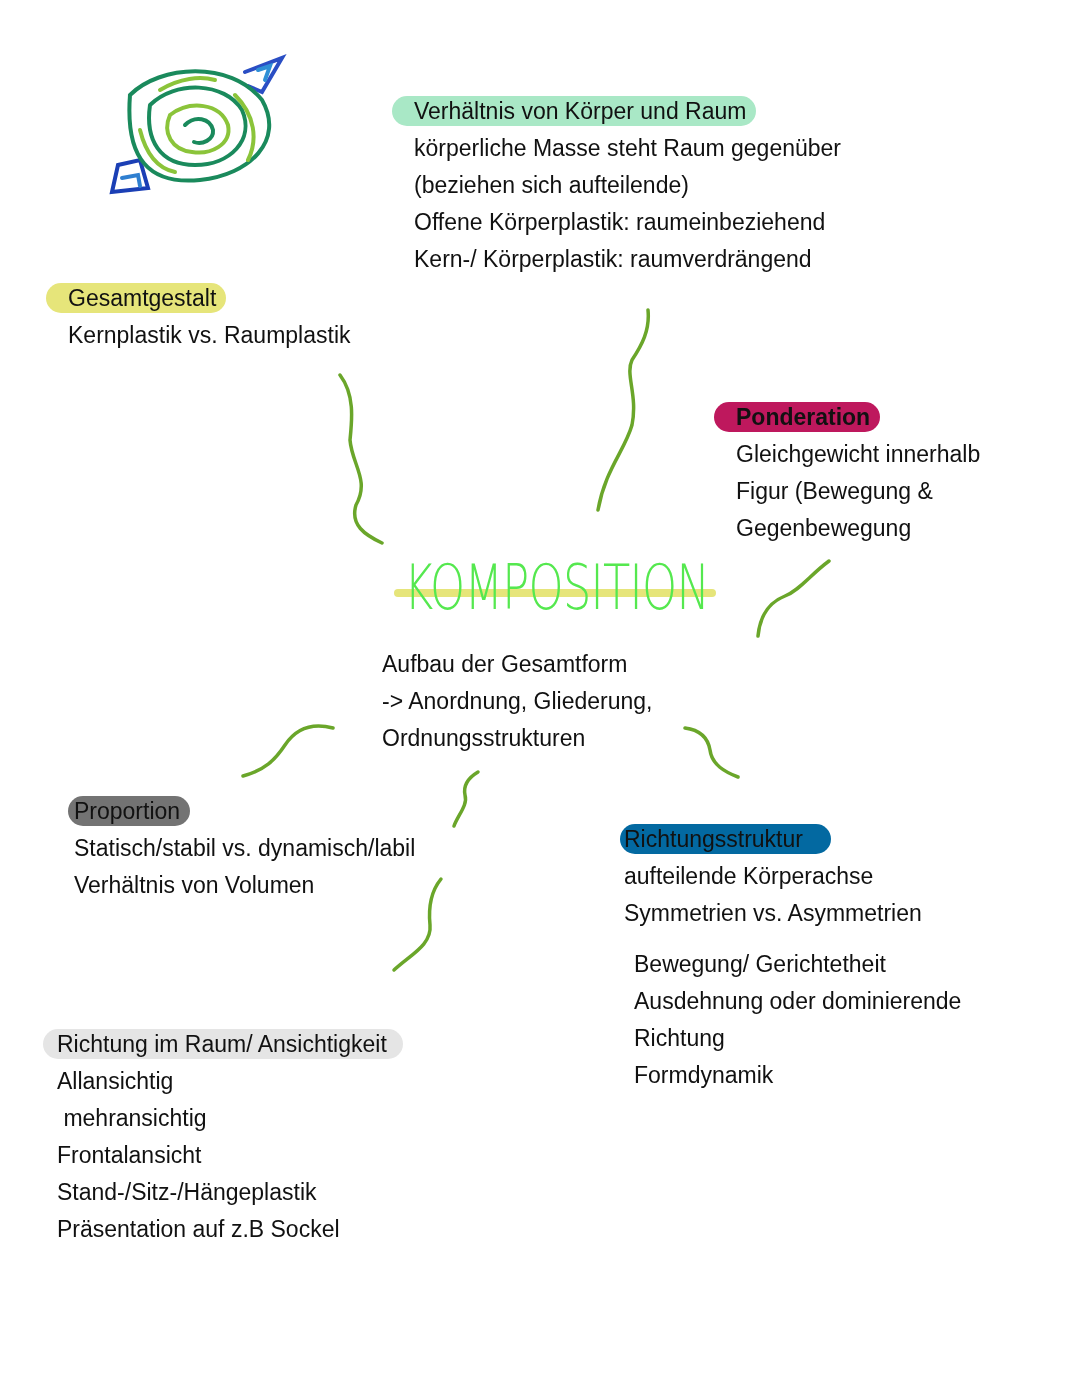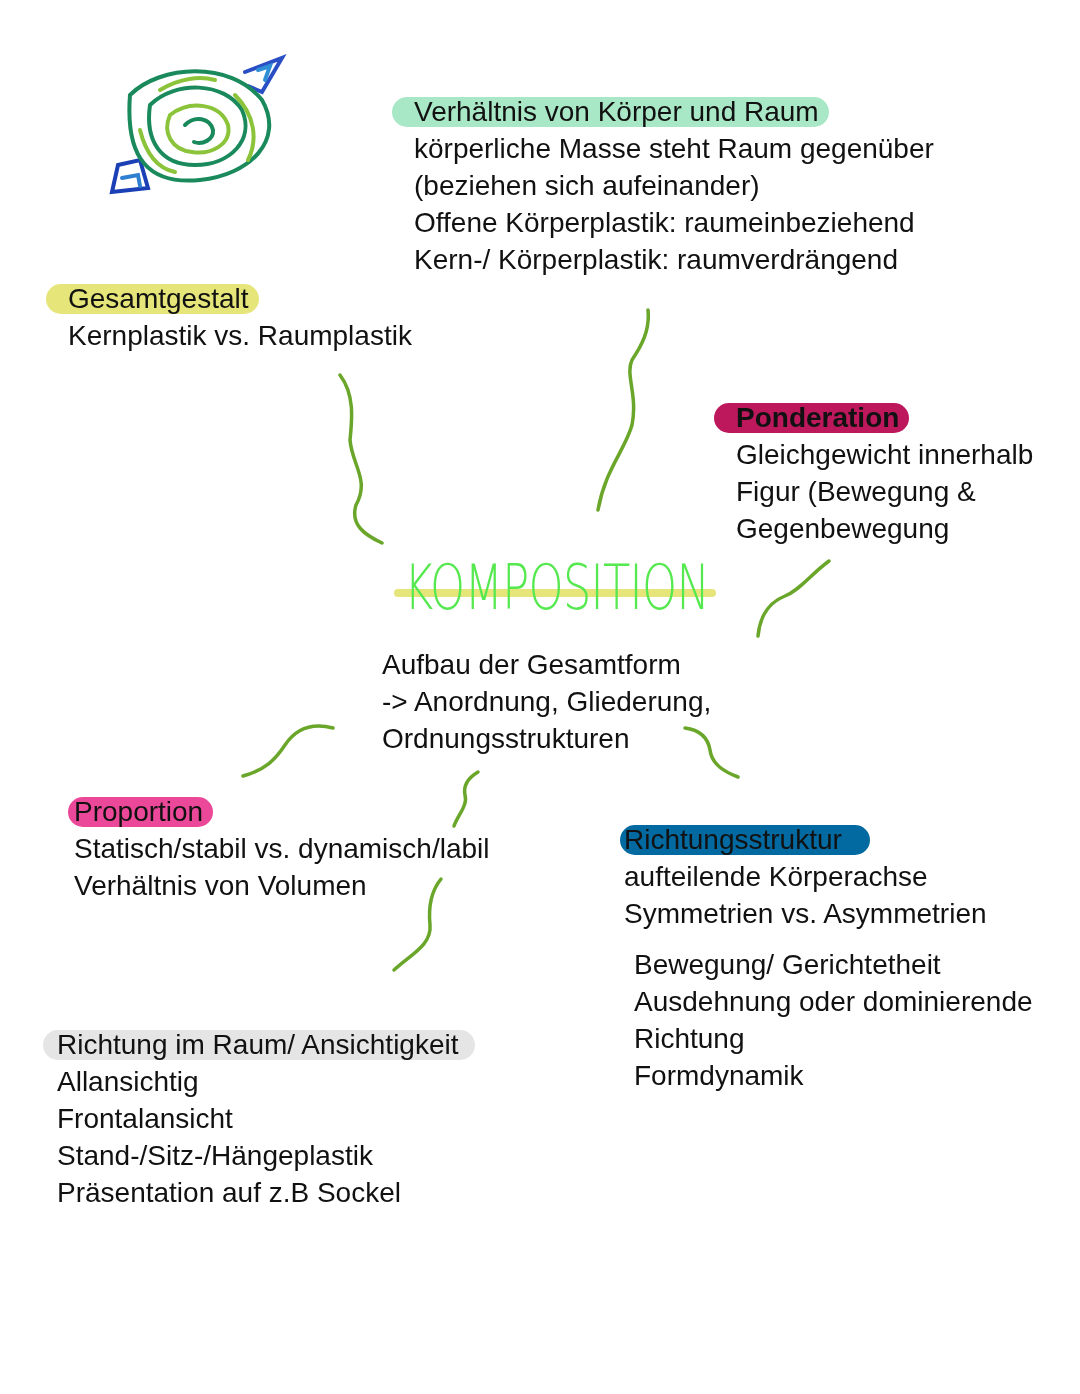--- a/index.html
+++ b/index.html
@@ -1,30 +1,30 @@
 <!DOCTYPE html>
 <html><head>
 <meta charset="utf-8">
 <style>
   html, body { margin: 0; padding: 0; background: #ffffff; }
   body {
     width: 1080px; height: 1394px; position: relative; overflow: hidden;
     font-family: "Liberation Sans", "DejaVu Sans", sans-serif;
     color: #111111;
   }
-  .node { position: absolute; font-size: 28px; line-height: 37px; white-space: nowrap; }
+  .node { position: absolute; font-size: 23px; line-height: 37px; white-space: nowrap; }
   .node .line { display: block; }
   .pill {
     display: inline-block; border-radius: 16px; line-height: 30px;
     padding: 0 10px 0 22px; margin-left: -22px;
   }
   .pill-mint { background: #a9e8c6; }
   .pill-yellow { background: #e6e57a; }
   .pill-lightyellow { background: #be185d; font-weight: bold; }
-  .pill-green { background: #ec4899; padding-left: 6px; margin-left: -6px; }
+  .pill-green { background: #737373; padding-left: 6px; margin-left: -6px; }
   .pill-olive { background: #0369a1; padding-left: 4px; margin-left: -4px; padding-right: 28px; }
   .pill-khaki { background: #e5e5e5; padding-left: 14px; margin-left: -14px; padding-right: 16px; }
   svg.layer { position: absolute; left: 0; top: 0; }
   .title {
     position: absolute; left: 392px; top: 552px; width: 330px; height: 74px;
   }
   .title-strike {
     position: absolute; left: 2px; top: 37px; width: 322px; height: 8px;
     background: #e6e57a; border-radius: 4px;
   }
@@ -60,21 +60,21 @@
     <path d="M185,125 C195,115 210,118 213,130 C214,140 202,145 194,142" stroke="#1a8a5c"></path>
     <path d="M140,130 C145,150 155,168 175,172" stroke="#8bc43a"></path>
     <path d="M235,95 C255,115 258,140 248,160" stroke="#8bc43a"></path>
     <path d="M160,90 C180,78 200,76 215,80" stroke="#8bc43a"></path>
   </g>
 </svg>
 
 <div class="node" style="left:414px; top:93px;">
   <span class="line"><span class="pill pill-mint">Verhältnis von Körper und Raum</span></span>
   <span class="line">körperliche Masse steht Raum gegenüber</span>
-  <span class="line">(beziehen sich aufeinander)</span>
+  <span class="line">(beziehen sich aufteilende)</span>
   <span class="line">Offene Körperplastik: raumeinbeziehend</span>
   <span class="line">Kern-/ Körperplastik: raumverdrängend</span>
 </div>
 
 <div class="node" style="left:68px; top:280px;">
   <span class="line"><span class="pill pill-yellow">Gesamtgestalt</span></span>
   <span class="line">Kernplastik vs. Raumplastik</span>
 </div>
 
 <div class="node" style="left:736px; top:399px;">
@@ -108,16 +108,17 @@
 <div class="node" style="left:634px; top:946px;">
   <span class="line">Bewegung/ Gerichtetheit</span>
   <span class="line">Ausdehnung oder dominierende</span>
   <span class="line">Richtung</span>
   <span class="line">Formdynamik</span>
 </div>
 
 <div class="node" style="left:57px; top:1026px;">
   <span class="line"><span class="pill pill-khaki">Richtung im Raum/ Ansichtigkeit</span></span>
   <span class="line">Allansichtig</span>
+  <span class="line" style="white-space:pre"> mehransichtig</span>
   <span class="line">Frontalansicht</span>
   <span class="line">Stand-/Sitz-/Hängeplastik</span>
   <span class="line">Präsentation auf z.B Sockel</span>
 </div>
 
 </body></html>

